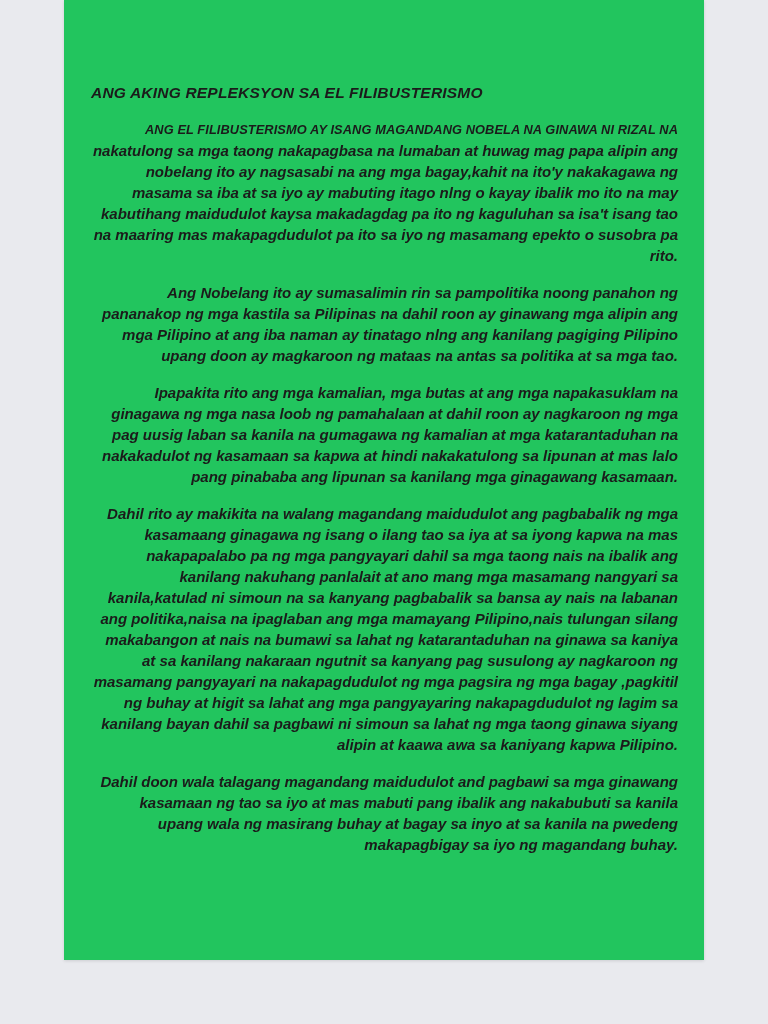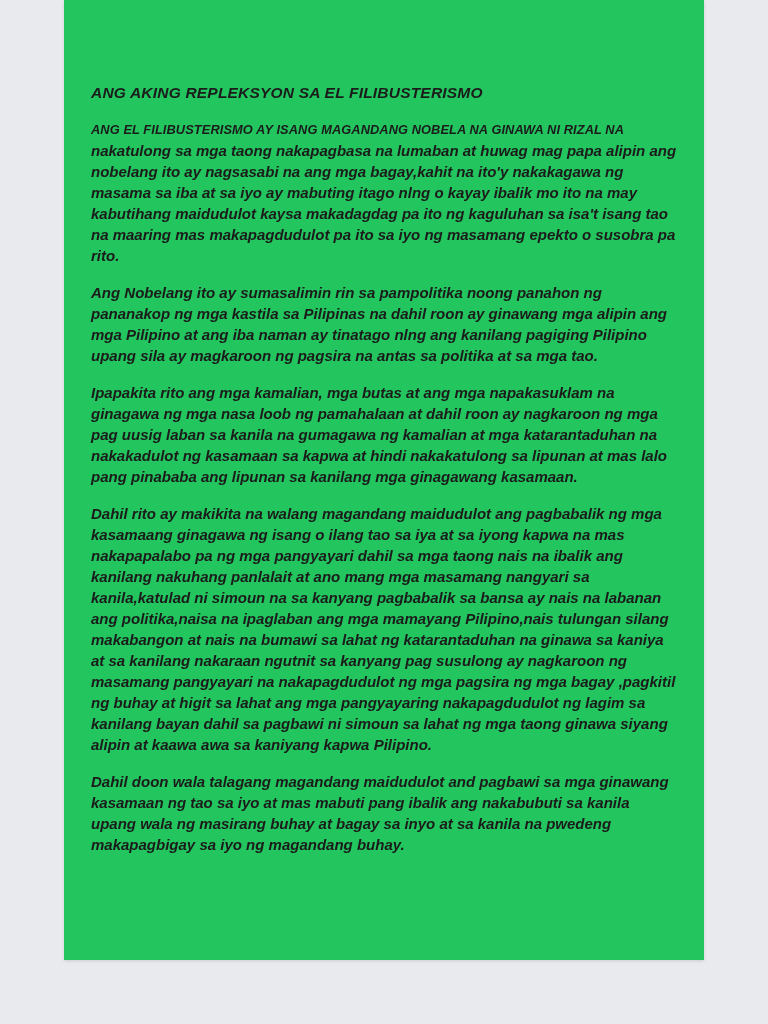--- a/index.html
+++ b/index.html
@@ -34,38 +34,38 @@
     color: #1b1b1b;
     margin-bottom: 13px;
   }
   .para {
     font-size: 15px;
     font-weight: bold;
     font-style: italic;
     line-height: 21px;
     color: #1b1b1b;
     margin-top: 16px;
-    text-align: left;
+    text-align: right;
   }
   .para-lead {
     font-size: 12.8px;
     letter-spacing: 0.1px;
   }
 </style>
 </head>
 <body>
 
 <div class="doc-page">
   <div class="doc-content">
 
     <h1 class="doc-title">ANG AKING REPLEKSYON SA EL FILIBUSTERISMO</h1>
 
     <p class="para"><span class="para-lead">ANG EL FILIBUSTERISMO AY ISANG MAGANDANG NOBELA NA GINAWA NI RIZAL NA</span><span> nakatulong sa mga taong nakapagbasa na lumaban at huwag mag papa alipin ang nobelang ito ay nagsasabi na ang mga bagay,kahit na ito'y nakakagawa ng masama sa iba at sa iyo ay mabuting itago nlng o kayay ibalik mo ito na may kabutihang maidudulot kaysa makadagdag pa ito ng kaguluhan sa isa't isang tao na maaring mas makapagdudulot pa ito sa iyo ng masamang epekto o susobra pa rito.</span></p>
 
-    <p class="para">Ang Nobelang ito ay sumasalimin rin sa pampolitika noong panahon ng pananakop ng mga kastila sa Pilipinas na dahil roon ay ginawang mga alipin ang mga Pilipino at ang iba naman ay tinatago nlng ang kanilang pagiging Pilipino upang sila ay magkaroon ng pagsira na antas sa politika at sa mga tao.</p>
+    <p class="para">Ang Nobelang ito ay sumasalimin rin sa pampolitika noong panahon ng pananakop ng mga kastila sa Pilipinas na dahil roon ay ginawang mga alipin ang mga Pilipino at ang iba naman ay tinatago nlng ang kanilang pagiging Pilipino upang doon ay magkaroon ng mataas na antas sa politika at sa mga tao.</p>
 
     <p class="para">Ipapakita rito ang mga kamalian, mga butas at ang mga napakasuklam na ginagawa ng mga nasa loob ng pamahalaan at dahil roon ay nagkaroon ng mga pag uusig laban sa kanila na gumagawa ng kamalian at mga katarantaduhan na nakakadulot ng kasamaan sa kapwa at hindi nakakatulong sa lipunan at mas lalo pang pinababa ang lipunan sa kanilang mga ginagawang kasamaan.</p>
 
     <p class="para">Dahil rito ay makikita na walang magandang maidudulot ang pagbabalik ng mga kasamaang ginagawa ng isang o ilang tao sa iya at sa iyong kapwa na mas nakapapalabo pa ng mga pangyayari dahil sa mga taong nais na ibalik ang kanilang nakuhang panlalait at ano mang mga masamang nangyari sa kanila,katulad ni simoun na sa kanyang pagbabalik sa bansa ay nais na labanan ang politika,naisa na ipaglaban ang mga mamayang Pilipino,nais tulungan silang makabangon at nais na bumawi sa lahat ng katarantaduhan na ginawa sa kaniya at sa kanilang nakaraan ngutnit sa kanyang pag susulong ay nagkaroon ng masamang pangyayari na nakapagdudulot ng mga pagsira ng mga bagay ,pagkitil ng buhay at higit sa lahat ang mga pangyayaring nakapagdudulot ng lagim sa kanilang bayan dahil sa pagbawi ni simoun sa lahat ng mga taong ginawa siyang alipin at kaawa awa sa kaniyang kapwa Pilipino.</p>
 
     <p class="para">Dahil doon wala talagang magandang maidudulot and pagbawi sa mga ginawang kasamaan ng tao sa iyo at mas mabuti pang ibalik ang nakabubuti sa kanila upang wala ng masirang buhay at bagay sa inyo at sa kanila na pwedeng makapagbigay sa iyo ng magandang buhay.</p>
 
   </div>
 </div>
 

